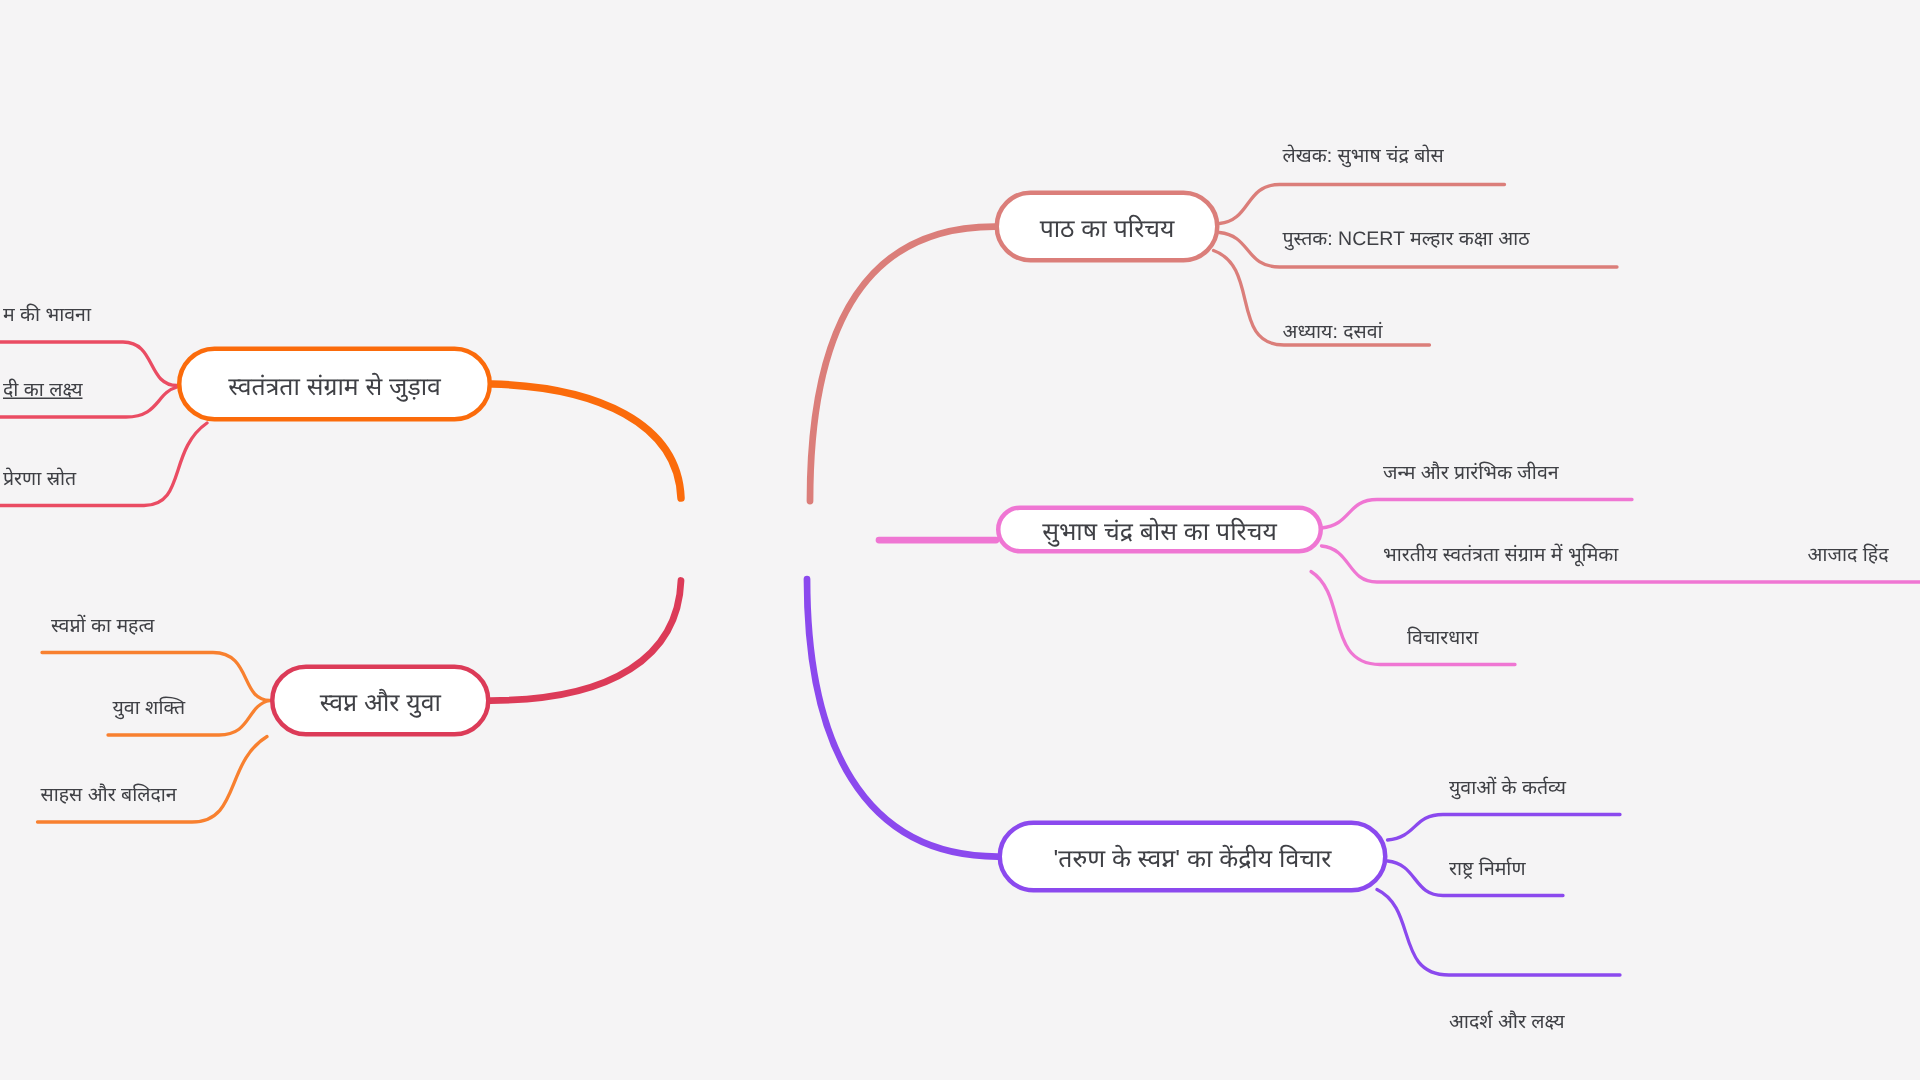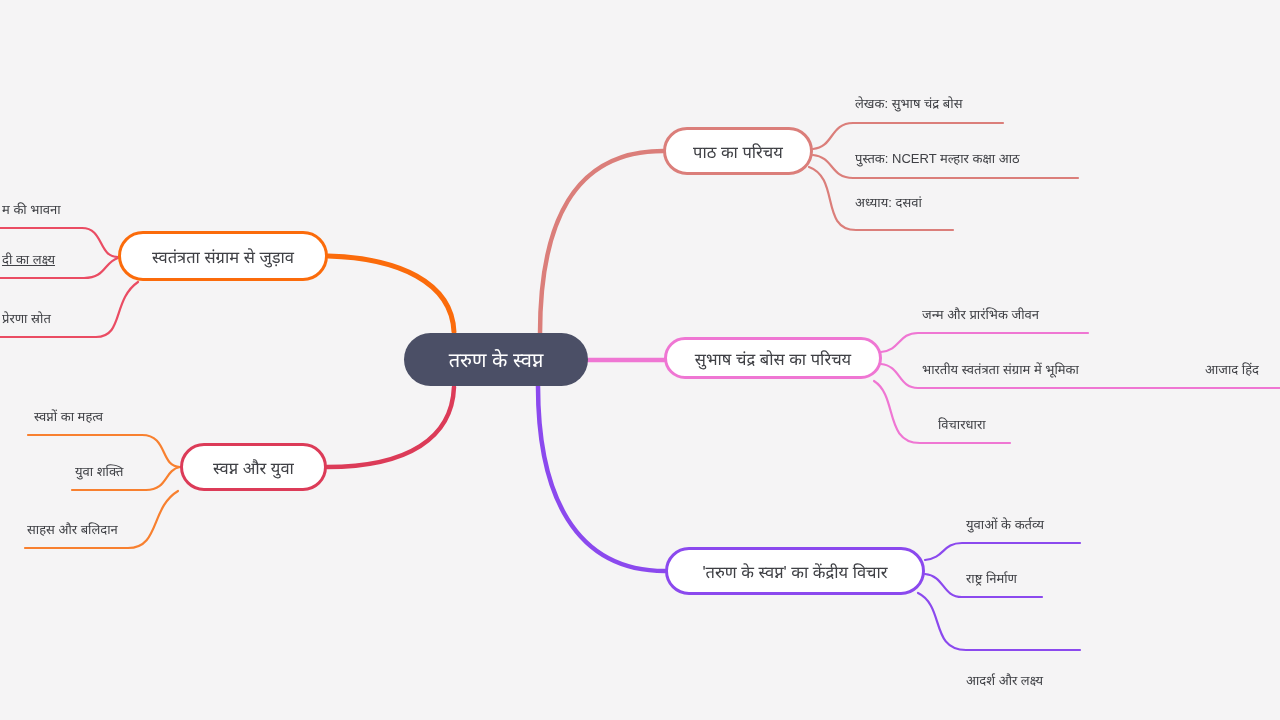--- a/index.html
+++ b/index.html
@@ -49,49 +49,46 @@
 
     <path stroke-width="2.2" d="M -4 228 L 82 228 C 104 228 98 257 118 257" stroke="#ea4c63"></path>
     <path stroke-width="2.2" d="M -4 278 L 84 278 C 106 278 104 262 118 258" stroke="#ea4c63"></path>
     <path stroke-width="2.2" d="M -4 337 L 96 337 C 124 337 112 300 138 282" stroke="#ea4c63"></path>
 
     <path stroke-width="2.2" d="M 28 435 L 142 435 C 168 435 160 467 180 467" stroke="#f8802f"></path>
     <path stroke-width="2.2" d="M 72 490 L 146 490 C 168 490 164 470 180 467" stroke="#f8802f"></path>
     <path stroke-width="2.2" d="M 25 548 L 128 548 C 160 548 150 508 178 491" stroke="#f8802f"></path>
   </svg>
 
-  <div class="node" id="root-node" style="left: 404px; top: 333px; width: 184px; height: 53px; background: rgb(75, 79, 102);">
-    <span class="lbl">तरुण के स्वप्न</span>
-  </div>
 
   <div class="labels" style="color: rgb(63, 64, 69);">
 
     <div class="node" style="left: 663px; top: 127px; width: 150px; height: 48px; border-color: rgb(219, 126, 122);">
       <span class="lbl">पाठ का परिचय</span>
     </div>
 
-    <div class="node" style="left: 664px; top: 337px; width: 218px; height: 42px; border-color: rgb(239, 118, 211);">
+    <div class="node" style="left: 664px; top: 337px; width: 218px; height: 32px; border-color: rgb(239, 118, 211);">
       <span class="lbl">सुभाष चंद्र बोस का परिचय</span>
     </div>
 
     <div class="node" style="left: 665px; top: 547px; width: 260px; height: 48px; border-color: rgb(139, 73, 238);">
       <span class="lbl">'तरुण के स्वप्न' का केंद्रीय विचार</span>
     </div>
 
     <div class="node" style="left: 118px; top: 231px; width: 210px; height: 50px; border-color: rgb(251, 107, 11);">
       <span class="lbl">स्वतंत्रता संग्राम से जुड़ाव</span>
     </div>
 
     <div class="node" style="left: 180px; top: 443px; width: 147px; height: 48px; border-color: rgb(220, 59, 88);">
       <span class="lbl">स्वप्न और युवा</span>
     </div>
 
     <div class="child-label" style="left:855px;top:91px;">लेखक: सुभाष चंद्र बोस</div>
     <div class="child-label" style="left:855px;top:146px;">पुस्तक: NCERT मल्हार कक्षा आठ</div>
-    <div class="child-label" style="left:855px;top:190px;">अध्याय: दसवां</div>
+    <div class="child-label" style="left:855px;top:208px;">अध्याय: दसवां</div>
 
     <div class="child-label" style="left:922px;top:302px;">जन्म और प्रारंभिक जीवन</div>
     <div class="child-label" style="left:922px;top:357px;">भारतीय स्वतंत्रता संग्राम में भूमिका</div>
     <div class="child-label" style="left:1205px;top:357px;">आजाद हिंद</div>
     <div class="child-label" style="left:922px;top:412px;margin-left:16px;">विचारधारा</div>
 
     <div class="child-label" style="left:966px;top:512px;">युवाओं के कर्तव्य</div>
     <div class="child-label" style="left:966px;top:566px;">राष्ट्र निर्माण</div>
     <div class="child-label" style="left:966px;top:620px;margin-top:48px;">आदर्श और लक्ष्य</div>
 

